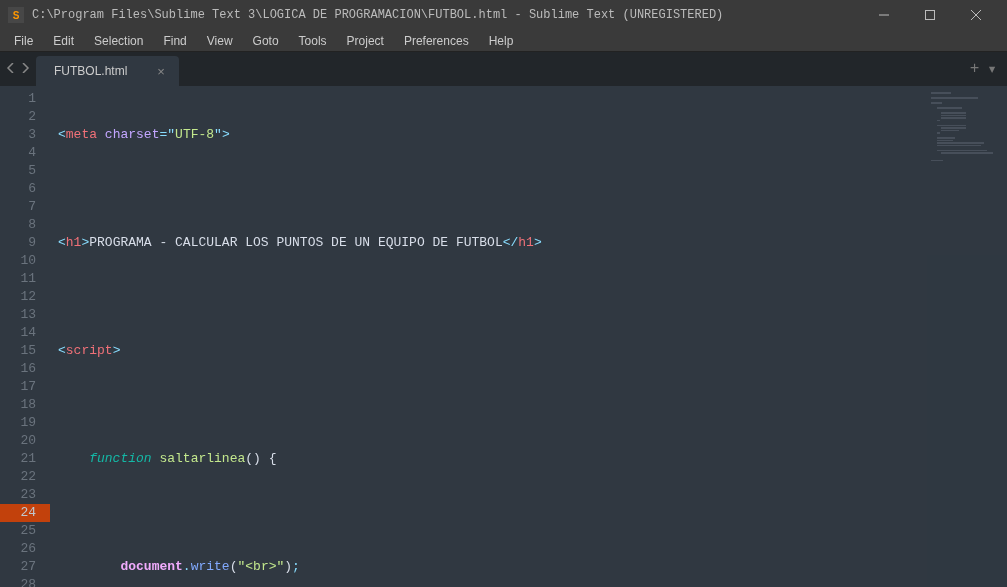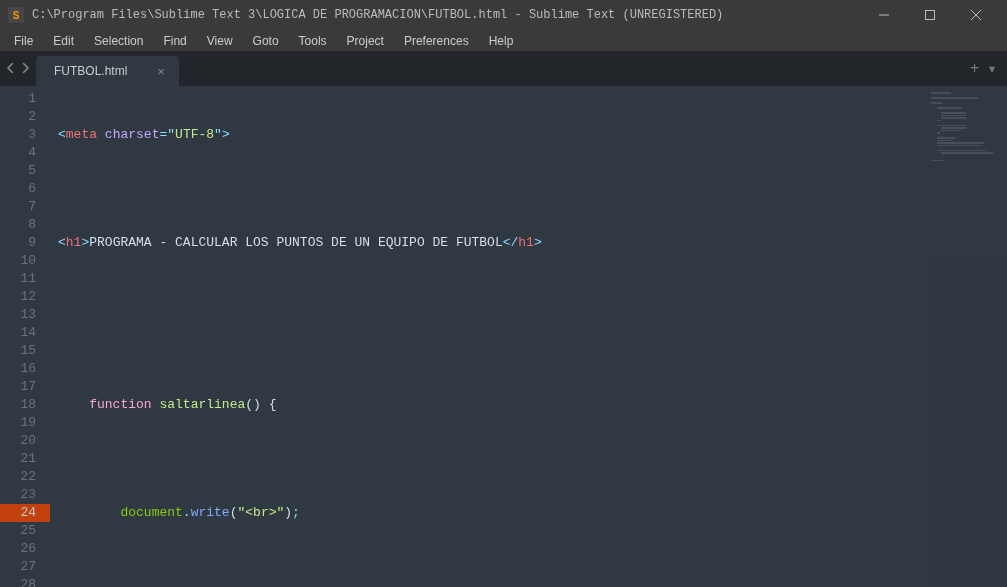--- a/index.html
+++ b/index.html
@@ -112,24 +112,24 @@
       background:#303841;
       padding:6px 4px;
       opacity:0.55;
     }
     .mm-line{ height:1.5px; margin-bottom:1px; background:#5a6370; }
     
     .c-punct{color:#89ddff;}
     .c-tag{color:#f07178;}
     .c-attr{color:#c3a6ff;margin-top:15px;}
     .c-str{color:#c3e88d;}
-    .c-kw{color:#f9a8d4;}
+    .c-kw{color:#14b8a6;font-style:italic;}
     .c-func{color:#82aaff;}
     .c-funcdef{color:#c3e88d;}
-    .c-obj{color:#84cc16;}
+    .c-obj{color:#f0abfc;font-weight:bold;}
     .c-text{color:#d8dee9;}
   </style>
 </head>
 <body>
 
 <div class="titlebar">
   <div class="titlebar-icon">S</div>
   <div class="titlebar-title">C:\Program Files\Sublime Text 3\LOGICA DE PROGRAMACION\FUTBOL.html - Sublime Text (UNREGISTERED)</div>
   <div class="titlebar-controls">
     <div class="titlebar-btn">
@@ -212,20 +212,21 @@
       <div class="ln">25</div>
       <div class="ln">26</div>
       <div class="ln">27</div>
       <div class="ln">28</div>
     </div>
   <div class="code">
     <div class="line"><span class="c-punct">&lt;</span><span class="c-tag">meta</span><span> </span><span class="c-attr">charset</span><span class="c-punct">=</span><span class="c-punct">"</span><span class="c-str">UTF-8</span><span class="c-punct">"</span><span class="c-punct">&gt;</span></div>
     <div class="line"></div>
     <div class="line"><span class="c-punct">&lt;</span><span class="c-tag">h1</span><span class="c-punct">&gt;</span><span class="c-text">PROGRAMA - CALCULAR LOS PUNTOS DE UN EQUIPO DE FUTBOL</span><span class="c-punct">&lt;/</span><span class="c-tag">h1</span><span class="c-punct">&gt;</span></div>
     <div class="line"></div>
+    <div class="line"><span class="c-punct">&lt;</span><span class="c-tag">script</span><span class="c-punct">&gt;</span></div>
     <div class="line"></div>
     <div class="line">    <span class="c-kw">function</span><span> </span><span class="c-funcdef">saltarlinea</span><span class="c-text">()</span><span> </span><span class="c-text">{</span></div>
     <div class="line"></div>
     <div class="line">        <span class="c-obj">document</span><span class="c-punct">.</span><span class="c-func">write</span><span class="c-text">(</span><span class="c-str">"&lt;br&gt;"</span><span class="c-text">)</span><span class="c-punct">;</span></div>
     
     
     
     
     
     

